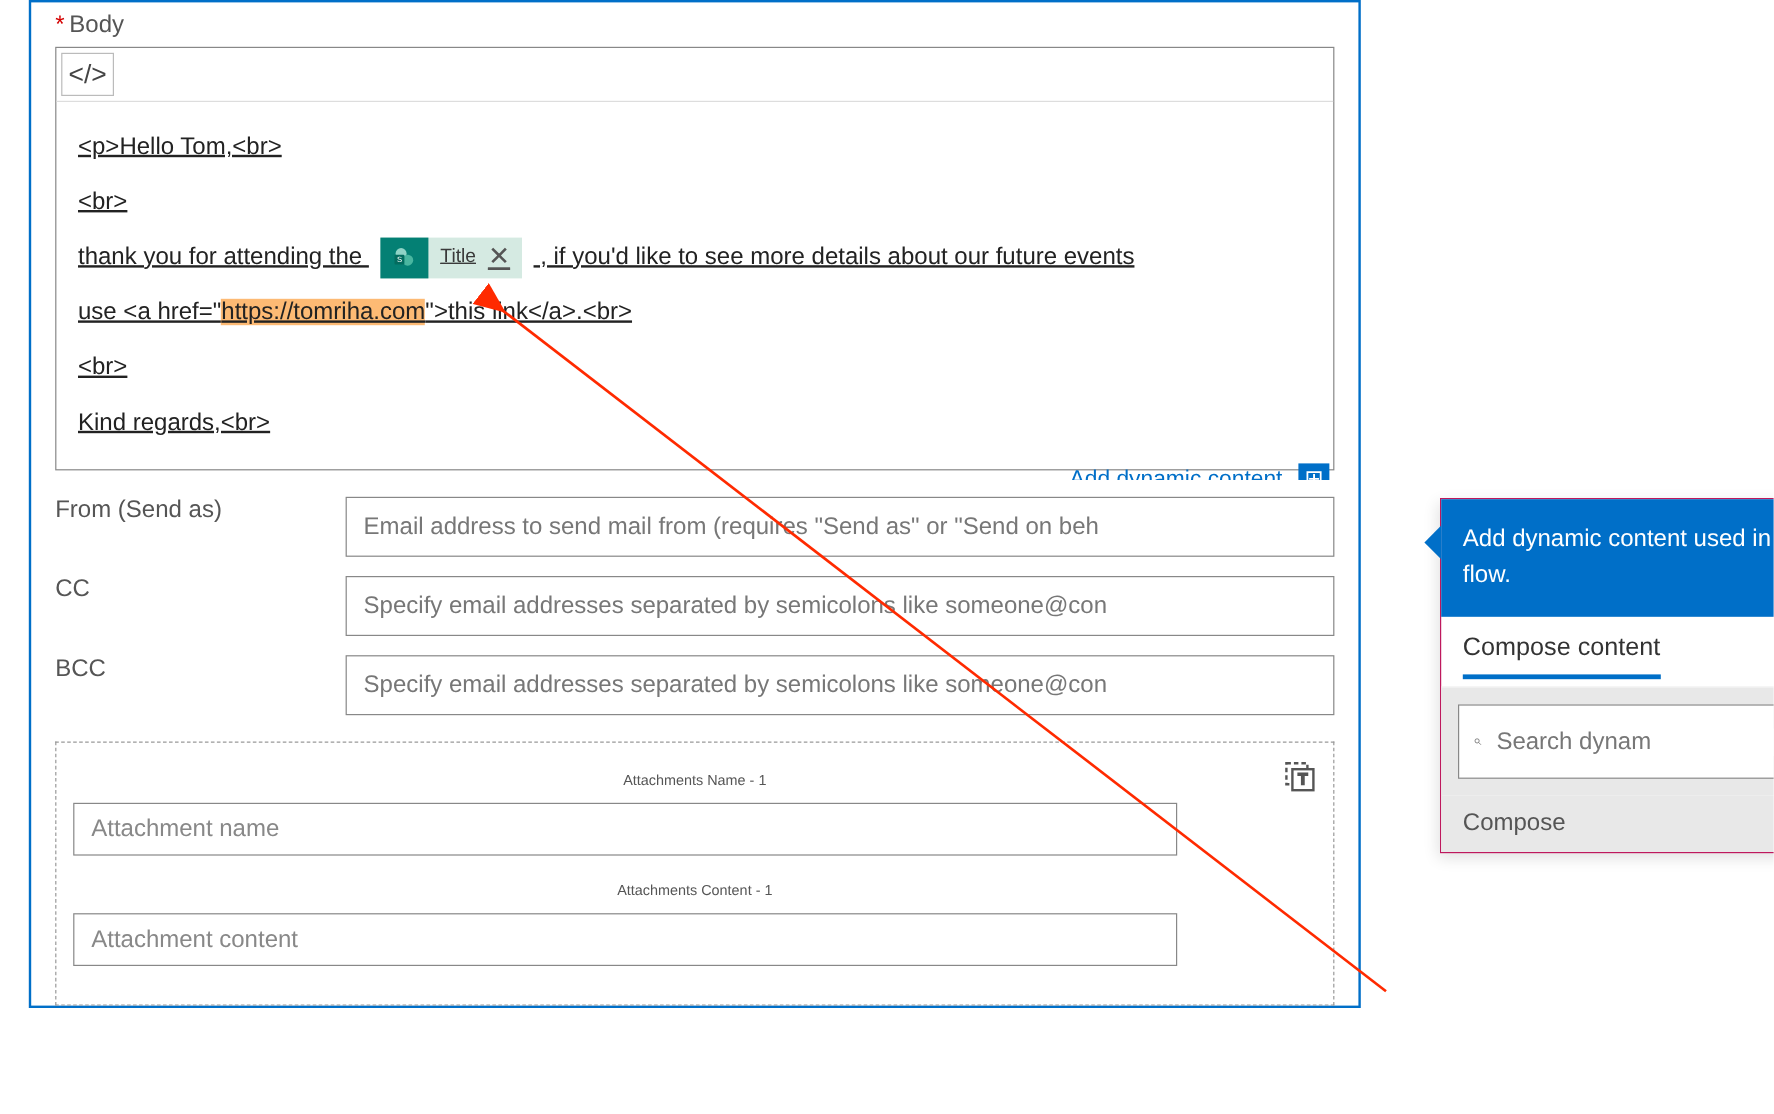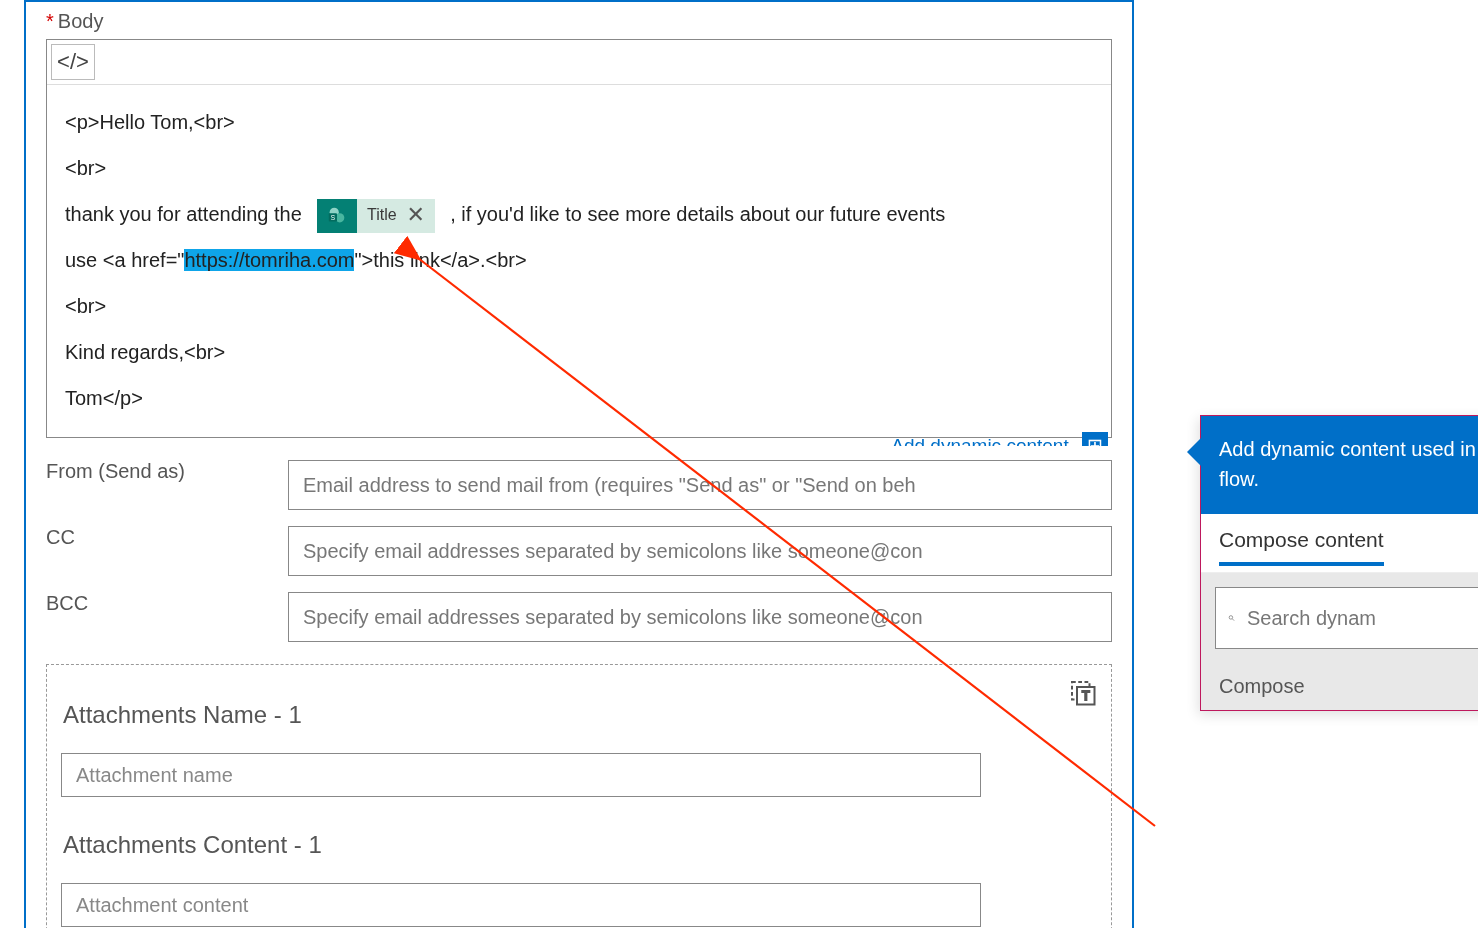--- a/index.html
+++ b/index.html
@@ -47,22 +47,22 @@
     color: #444;
     background: #fff;
     cursor: pointer;
   }
   .body-content {
     padding: 14px 18px 16px 18px;
     font-size: 20px;
     color: #222;
     line-height: 2.3;
   }
-  .body-content span { white-space: pre; }
-  .hl { background: #0ea5e9; }
+  .body-content span { white-space: pre; text-decoration: underline; }
+  .hl { background: #fdba74; }
 
   .token {
     display: inline-flex;
     align-items: center;
     background: #d5eae2;
     height: 34px;
     vertical-align: middle;
     margin: 0 4px;
   }
   .token-icon {
@@ -121,21 +121,21 @@
   }
   .attachments .swap-btn {
     position: absolute;
     right: 14px;
     top: 12px;
     width: 30px;
     height: 30px;
     color: #555;
     cursor: pointer;
   }
-  .att-label { font-size: 24px; color: #555; margin: 20px 2px; }
+  .att-label { font-size: 12px; color: #555; margin: 8px 2px; text-align: center; }
   .att-input {
     width: 920px;
     height: 44px;
     border: 1px solid #888;
     font-size: 20px;
     padding: 0 14px;
     margin: 4px 0 14px 0;
     color: #8b5cf6;
   }
   .att-input::placeholder { color: #888; }
@@ -262,21 +262,20 @@
             <span class="token-label">Title</span>
             <span class="token-x">✕</span>
           </span>
           <span> , if you'd like to see more details about our future events</span>
         </div>
         <div>
           <span>use &lt;a href="</span><span class="hl">https://tomriha.com</span><span>"&gt;this link&lt;/a&gt;.&lt;br&gt;</span>
         </div>
         <div><span>&lt;br&gt;</span></div>
         <div><span>Kind regards,&lt;br&gt;</span></div>
-        <div><span>Tom&lt;/p&gt;</span></div>
       </div>
     </div>
 
     <div class="add-dyn-clip">
       <span class="add-dyn-clip-inner">
         <span class="lnk">Add dynamic content</span>
         <span class="expand">⊞</span>
       </span>
     </div>
 

